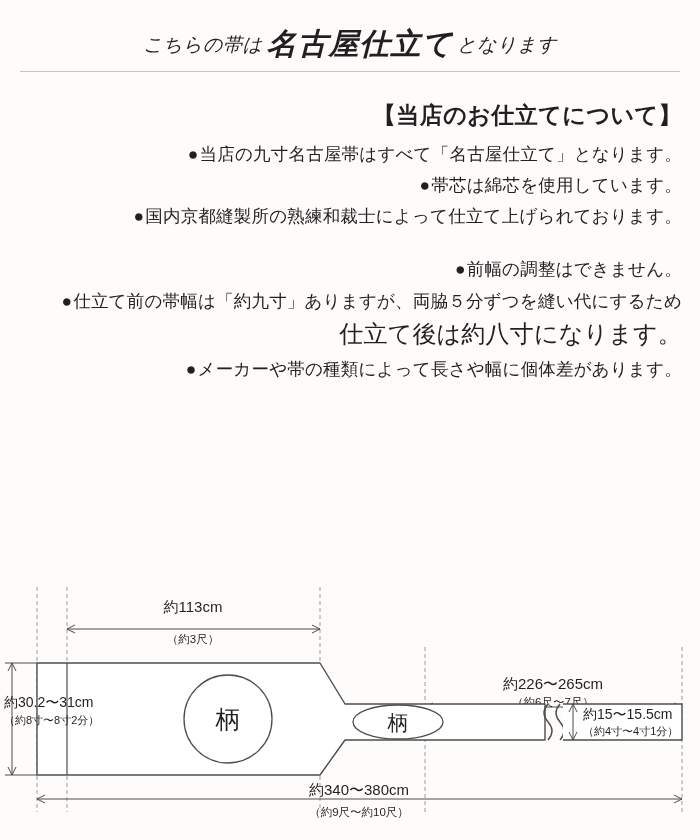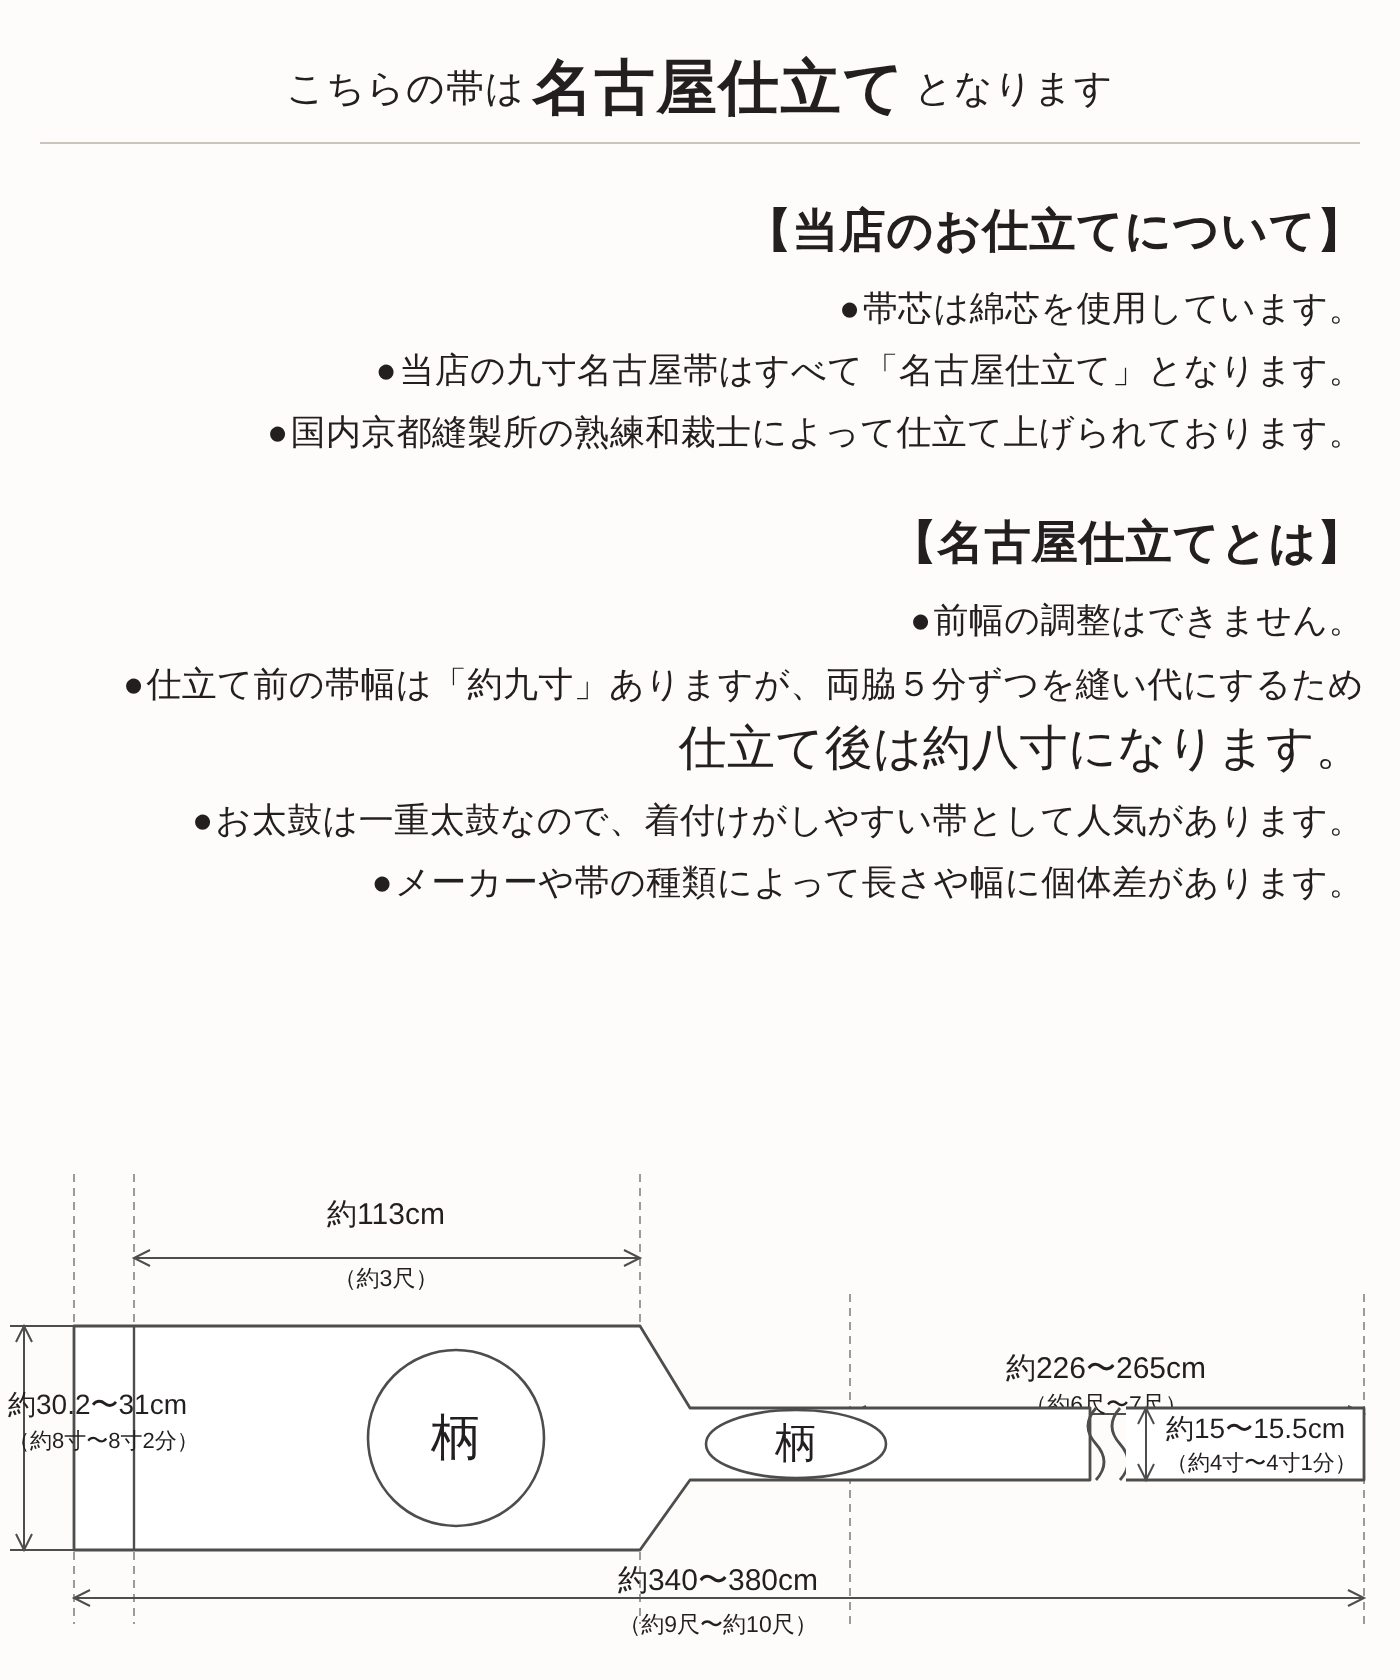--- a/index.html
+++ b/index.html
@@ -24,20 +24,21 @@
 
   
   .header {
     text-align: center;
     padding-top: 24px;
     padding-bottom: 10px;
   }
   .header-line {
     display: inline-block;
     white-space: nowrap;
+    font-style: italic;
   }
   .header-small {
     font-size: 19px;
     letter-spacing: 0.5px;
     vertical-align: middle;
   }
   .header-big {
     font-size: 30px;
     font-weight: bold;
     letter-spacing: 1px;
@@ -115,43 +116,39 @@
     </div>
     <div class="divider"></div>
   </div>
 
   <div class="content">
 
     <div class="section">
       <div class="section-title">【当店のお仕立てについて】</div>
       <ul class="bullet-list">
         <li>
+          <span class="mark">●</span><span>当店の九寸名古屋帯はすべて「名古屋仕立て」となります。</span>
+        </li>
+        <li>
           <span class="mark">●</span><span>帯芯は綿芯を使用しています。</span>
-        </li>
-        <li>
-          <span class="mark">●</span><span>当店の九寸名古屋帯はすべて「名古屋仕立て」となります。</span>
         </li>
         <li>
           <span class="mark">●</span><span>国内京都縫製所の熟練和裁士によって仕立て上げられております。</span>
         </li>
       </ul>
     </div>
 
     <div class="section" style="margin-top:26px;">
-      <div class="section-title">【名古屋仕立てとは】</div>
       <ul class="bullet-list">
         <li>
           <span class="mark">●</span><span>前幅の調整はできません。</span>
         </li>
         <li>
           <span class="mark">●</span><span>仕立て前の帯幅は「約九寸」ありますが、両脇５分ずつを縫い代にするため</span>
           <span class="cont-line">仕立て後は約八寸になります。</span>
-        </li>
-        <li>
-          <span class="mark">●</span><span>お太鼓は一重太鼓なので、着付けがしやすい帯として人気があります。</span>
         </li>
         <li>
           <span class="mark">●</span><span>メーカーや帯の種類によって長さや幅に個体差があります。</span>
         </li>
       </ul>
     </div>
   </div>
 
   <div class="diagram-wrap">
     <svg class="diagram" width="700" height="275" viewBox="0 0 700 275" xmlns="http://www.w3.org/2000/svg">

